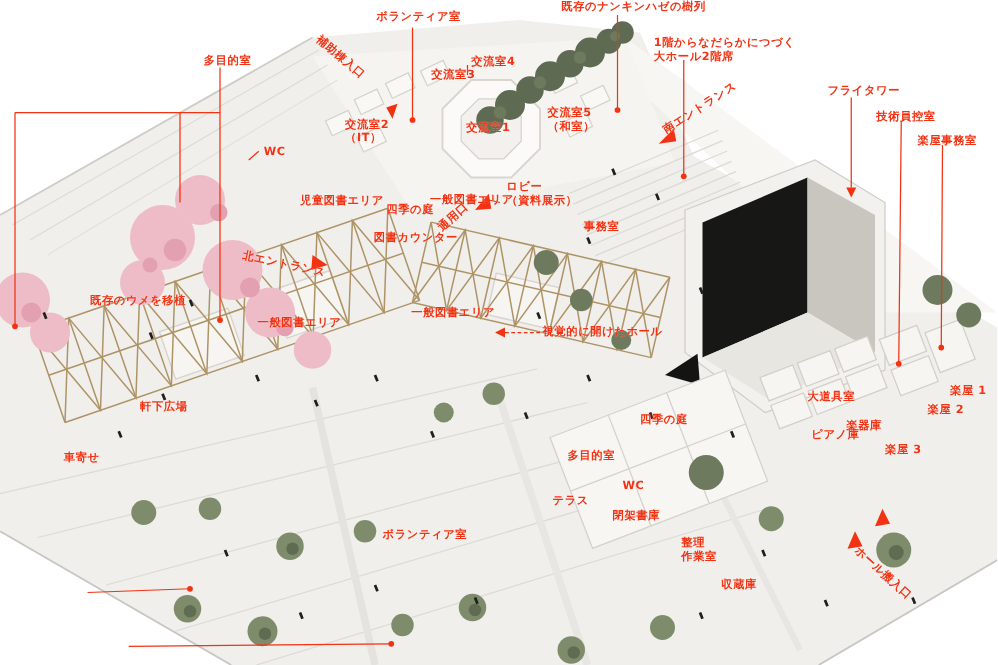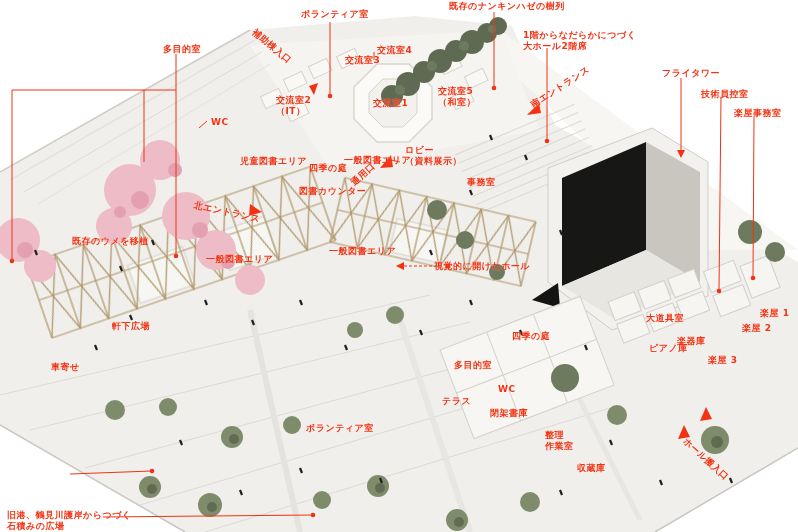--- a/index.html
+++ b/index.html
@@ -269,17 +269,15 @@
   <div class="lbl" style="left:708px;top:355px">楽屋 3</div>
   <div class="lbl" style="left:512px;top:331px">四季の庭</div>
   <div class="lbl" style="left:454px;top:360px">多目的室</div>
   <div class="lbl" style="left:442px;top:396px">テラス</div>
   <div class="lbl" style="left:498px;top:384px">WC</div>
   <div class="lbl" style="left:490px;top:408px">閉架書庫</div>
   <div class="lbl ctr" style="left:545px;top:430px">整理
 作業室</div>
   <div class="lbl" style="left:577px;top:463px">収蔵庫</div>
   <div class="lbl" style="left:306px;top:423px">ボランティア室</div>
-  <div class="lbl" style="left:7px;top:510px">旧港、鶴見川護岸からつづく
-石積みの広場</div>
   <div class="lbl r42" style="left:688px;top:436px">ホール搬入口</div>
 
 </div>
 
 </body></html>

